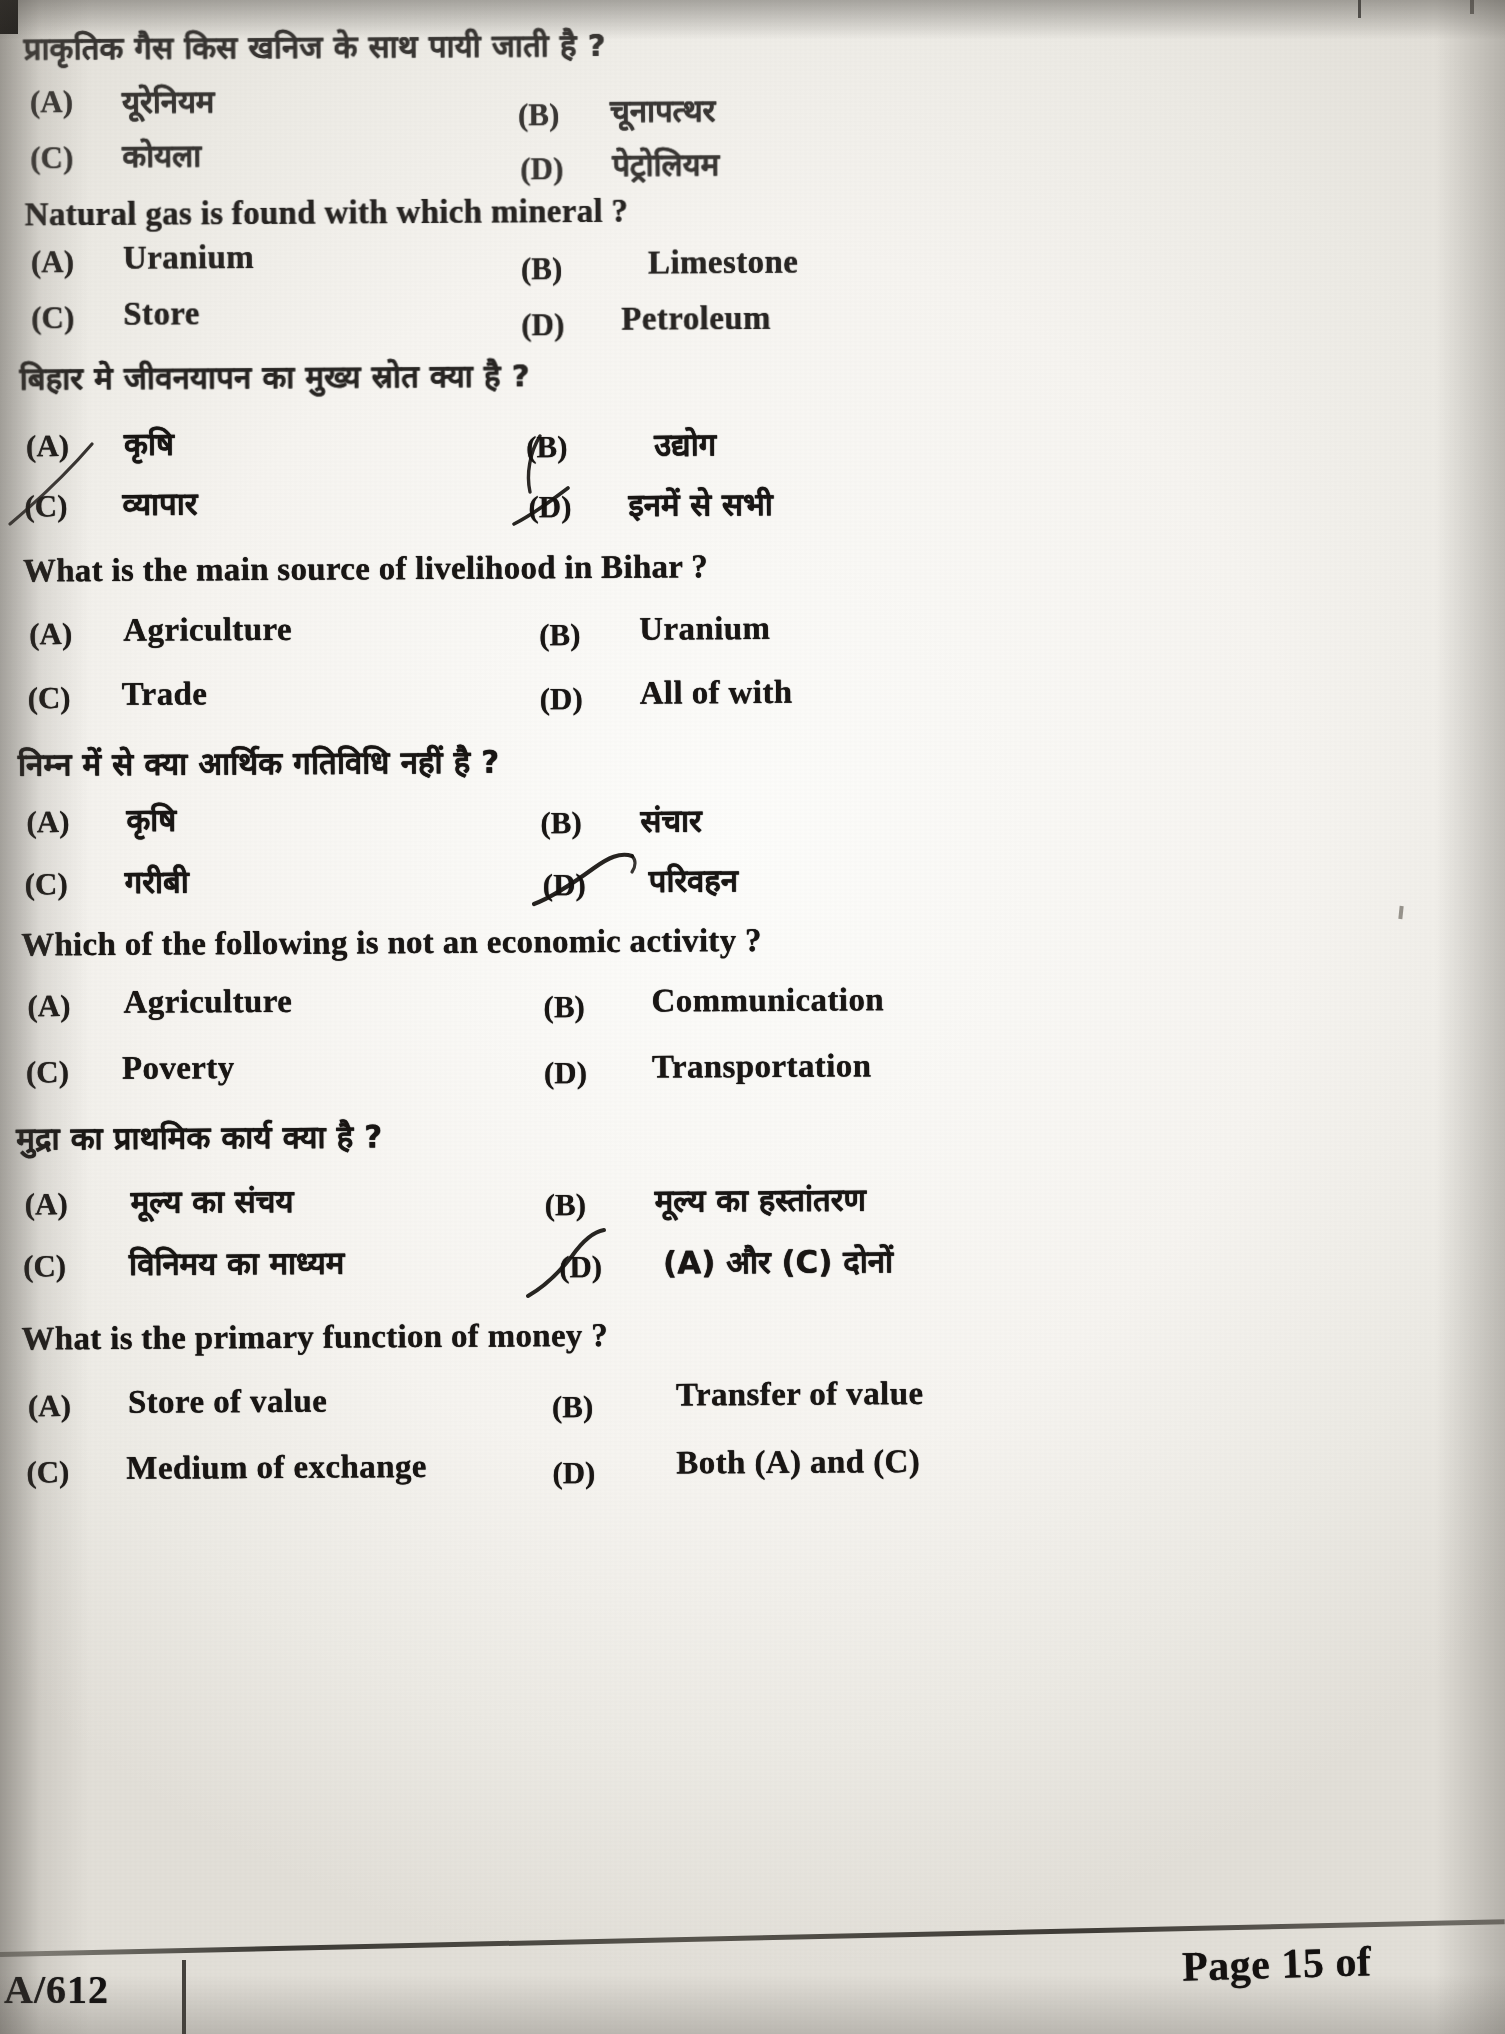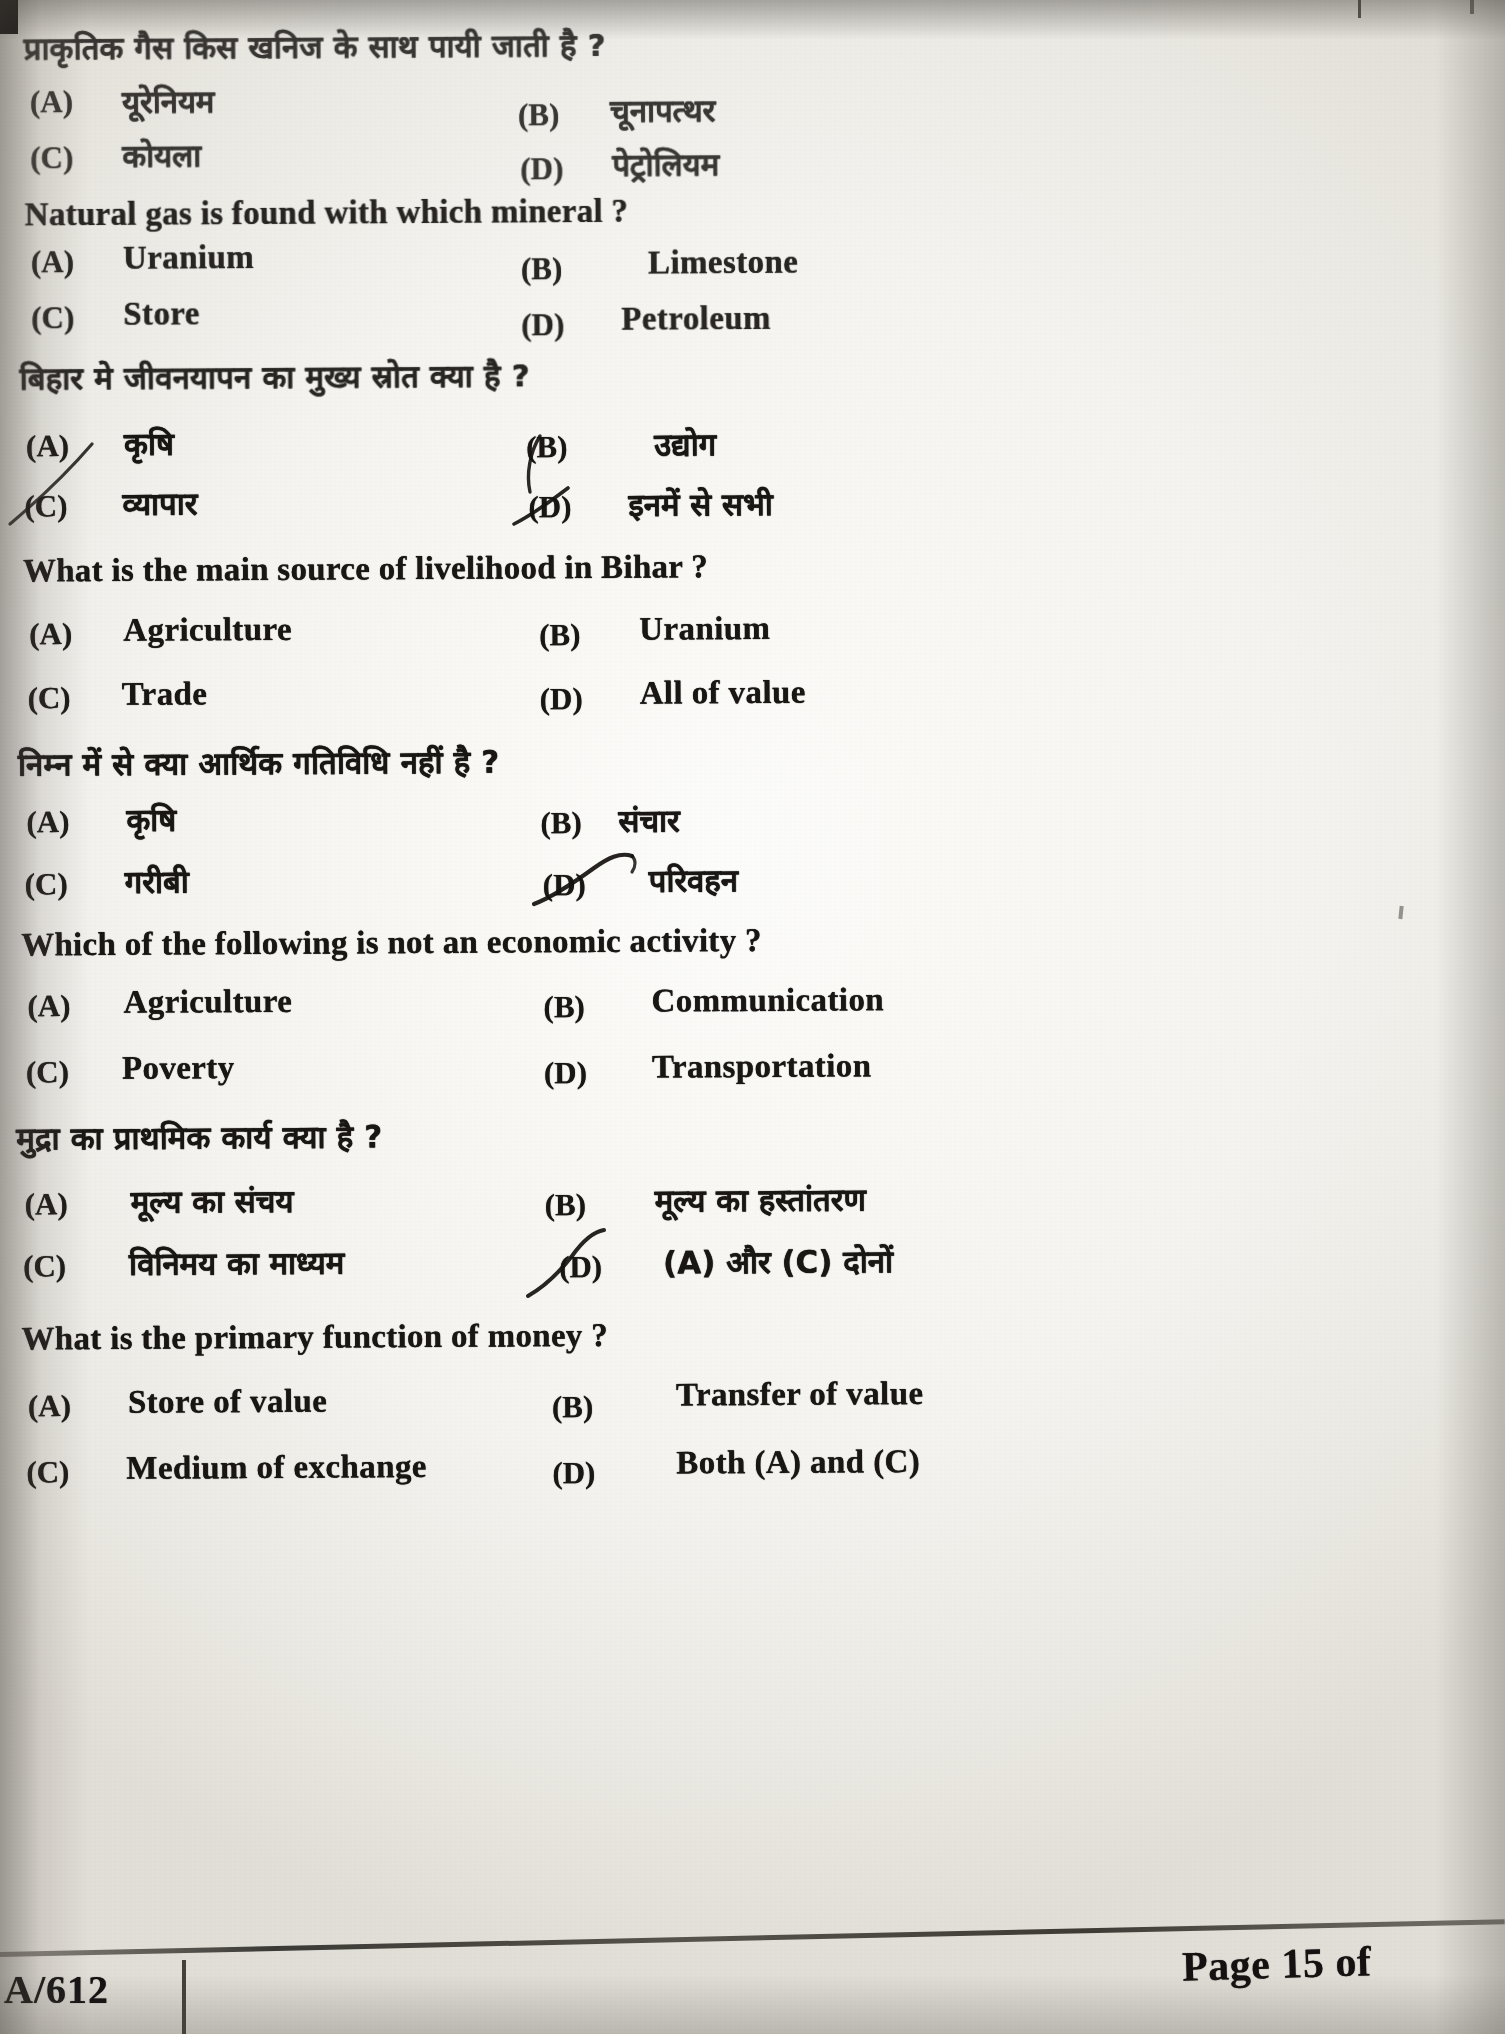--- a/index.html
+++ b/index.html
@@ -270,29 +270,29 @@
     <div class="line lbl fade-3" style="left:30px; top:612px;">(A)</div>
     <div class="line opt-en fade-3" style="left:124px; top:608px;">Agriculture</div>
 
     <div class="line lbl fade-3" style="left:540px; top:616px;">(B)</div>
     <div class="line opt-en fade-3" style="left:640px; top:610px;">Uranium</div>
 
     <div class="line lbl fade-3" style="left:28px; top:676px;">(C)</div>
     <div class="line opt-en fade-3" style="left:122px; top:672px;">Trade</div>
 
     <div class="line lbl fade-3" style="left:540px; top:680px;">(D)</div>
-    <div class="line opt-en fade-3" style="left:640px; top:674px;">All of value</div>
+    <div class="line opt-en fade-3" style="left:640px; top:674px;">All of with</div>
 
     <div class="line q-hi fade-3" style="left:18px; top:738px;">निम्न में से क्या आर्थिक गतिविधि नहीं है ?</div>
 
     <div class="line lbl fade-3" style="left:26px; top:800px;">(A)</div>
     <div class="line opt-hi fade-3" style="left:126px; top:794px;">कृषि</div>
 
     <div class="line lbl fade-3" style="left:540px; top:804px;">(B)</div>
-    <div class="line opt-hi fade-3" style="left:618px; top:798px;text-align:center;">संचार</div>
+    <div class="line opt-hi fade-3" style="left:640px; top:798px;text-align:center;">संचार</div>
 
     <div class="line lbl fade-3" style="left:24px; top:862px;">(C)</div>
     <div class="line opt-hi fade-3" style="left:124px; top:856px;">गरीबी</div>
 
     <div class="line lbl fade-3" style="left:542px; top:866px;">(D)</div>
     <div class="line opt-hi fade-3" style="left:648px; top:858px;">परिवहन</div>
 
     <div class="line q-en fade-3" style="left:20px; top:922px;">Which of the following is not an economic activity ?</div>
 
     <div class="line lbl fade-3" style="left:26px; top:984px;">(A)</div>

